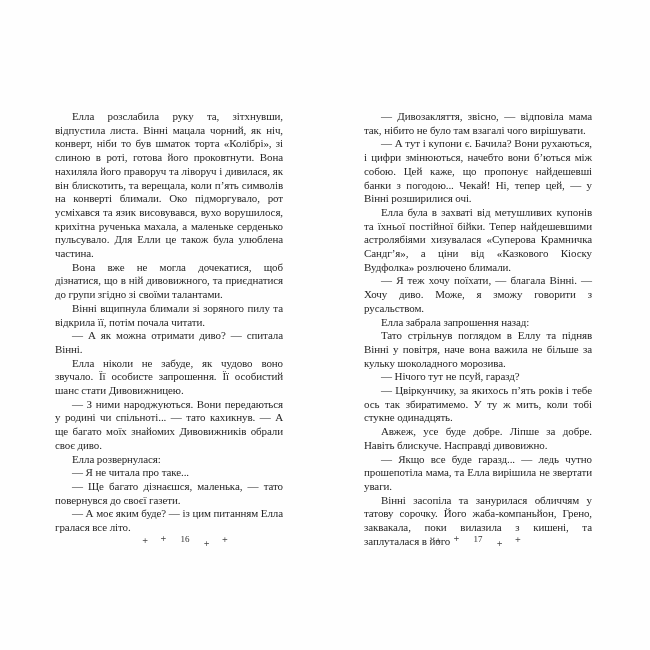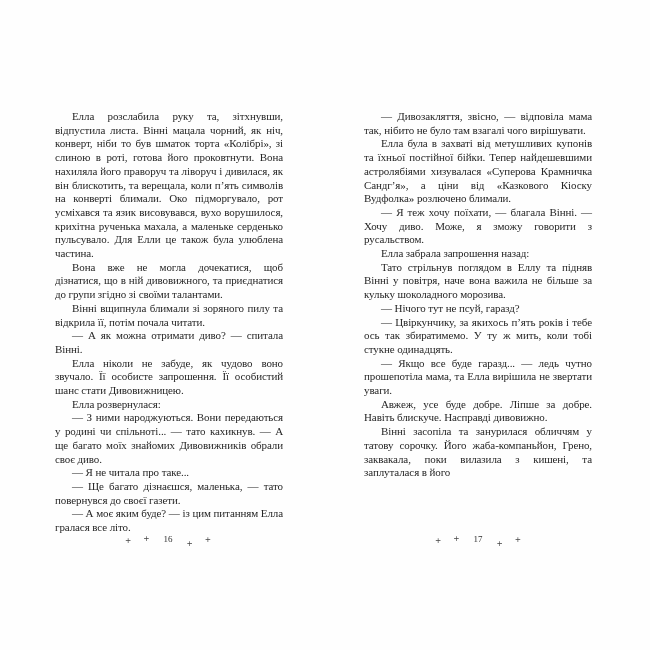--- a/index.html
+++ b/index.html
@@ -37,21 +37,21 @@
       text-indent: 17px;
     }
     .footer {
       position: absolute;
       top: 530px;
       width: 228px;
       text-align: center;
       white-space: nowrap;
       color: #3a3a3a;
     }
-    .page-left .footer { left: 54px; }
+    .page-left .footer { left: 71px; }
     .page-right .footer { left: 364px; }
     .footer .orn {
       display: inline-block;
       font-family: "DejaVu Sans", sans-serif;
       font-size: 7.5px;
       color: #444;
       margin: 0 6px;
       position: relative;
     }
     .footer .orn.o1 { top: -1px; }
@@ -73,42 +73,43 @@
 
 <div class="spread">
 
   <section class="page page-left">
     <div class="textblock">
       <p>Елла розслабила руку та, зітхнувши, відпустила листа. Вінні мацала чорний, як ніч, конверт, ніби то був шматок торта «Колібрі», зі слиною в роті, готова його проковтнути. Вона нахиляла його праворуч та ліворуч і дивилася, як він блискотить, та верещала, коли п’ять символів на конверті блимали. Око підморгувало, рот усміхався та язик висовувався, вухо ворушилося, крихітна рученька махала, а маленьке серденько пульсувало. Для Елли це також була улюблена частина.</p>
       <p>Вона вже не могла дочекатися, щоб дізнатися, що в ній дивовижного, та приєднатися до групи згідно зі своїми талантами.</p>
       <p>Вінні вщипнула блимали зі зоряного пилу та відкрила її, потім почала читати.</p>
       <p>— А як можна отримати диво? — спитала Вінні.</p>
       <p>Елла ніколи не забуде, як чудово воно звучало. Її особисте запрошення. Її особистий шанс стати Дивовижницею.</p>
+      <p>— З ними народжуються. Вони передаються у родині чи спільноті... — тато кахикнув. — А ще багато моїх знайомих Дивовижників обрали своє диво.</p>
       <p>Елла розвернулася:</p>
-      <p>— З ними народжуються. Вони передаються у родині чи спільноті... — тато кахикнув. — А ще багато моїх знайомих Дивовижників обрали своє диво.</p>
       <p>— Я не читала про таке...</p>
       <p>— Ще багато дізнаєшся, маленька, — тато повернувся до своєї газети.</p>
       <p>— А моє яким буде? — із цим питанням Елла гралася все літо.</p>
     </div>
     <div class="footer">
       <span class="orn o1">+</span><span class="orn o2">+</span><span class="page-number">16</span><span class="orn o3">+</span><span class="orn o4">+</span>
     </div>
   </section>
 
   <section class="page page-right">
     <div class="textblock">
       <p>— Дивозакляття, звісно, — відповіла мама так, нібито не було там взагалі чого вирішувати.</p>
+      <p>— А тут і купони є. Бачила? Вони рухаються, і цифри змінюються, начебто вони б’ються між собою. Цей каже, що пропонує найдешевші банки з погодою... Чекай! Ні, тепер цей, — у Вінні розширилися очі.</p>
       <p>Елла була в захваті від метушливих купонів та їхньої постійної бійки. Тепер найдешевшими астролябіями хизувалася «Суперова Крамничка Сандг’я», а ціни від «Казкового Кіоску Вудфолка» розлючено блимали.</p>
       <p>— Я теж хочу поїхати, — благала Вінні. — Хочу диво. Може, я зможу говорити з русальством.</p>
       <p>Елла забрала запрошення назад:</p>
       <p>Тато стрільнув поглядом в Еллу та підняв Вінні у повітря, наче вона важила не більше за кульку шоколадного морозива.</p>
       <p>— Нічого тут не псуй, гаразд?</p>
       <p>— Цвіркунчику, за якихось п’ять років і тебе ось так збиратимемо. У ту ж мить, коли тобі стукне одинадцять.</p>
+      <p>Авжеж, усе буде добре. Ліпше за добре. Навіть блискуче. Насправді дивовижно.</p>
       <p>— Якщо все буде гаразд... — ледь чутно прошепотіла мама, та Елла вирішила не звертати уваги.</p>
-      <p>Авжеж, усе буде добре. Ліпше за добре. Навіть блискуче. Насправді дивовижно.</p>
       <p>Вінні засопіла та занурилася обличчям у татову сорочку. Його жаба-компаньйон, Грено, заквакала, поки вилазила з кишені, та заплуталася в його</p>
     </div>
     <div class="footer">
       <span class="orn o1">+</span><span class="orn o2">+</span><span class="page-number">17</span><span class="orn o3">+</span><span class="orn o4">+</span>
     </div>
   </section>
 
 </div>
 
 </body></html>

